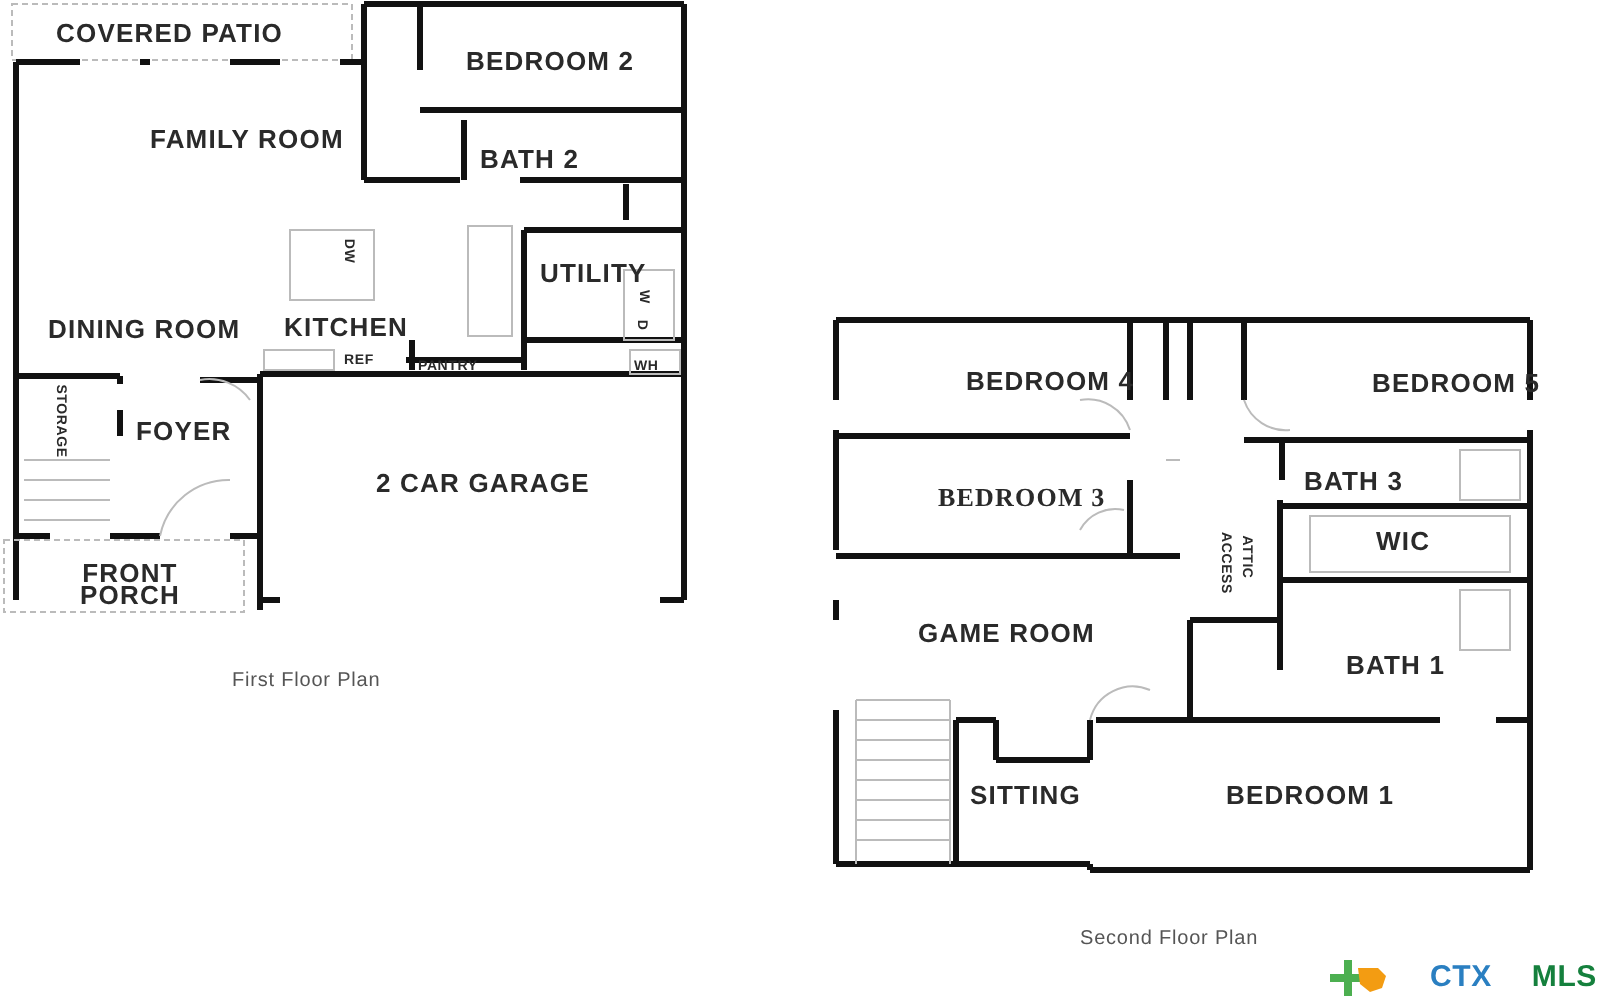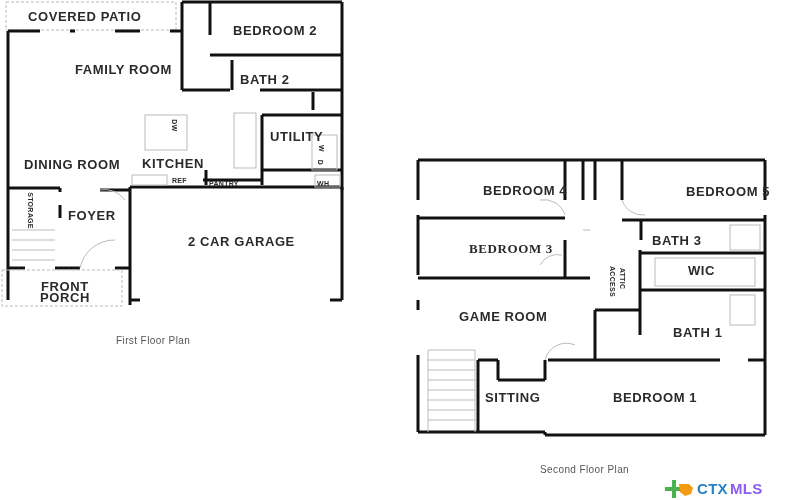--- a/index.html
+++ b/index.html
@@ -2,24 +2,24 @@
 <html><head>
 <meta charset="utf-8">
 <style>
   html, body { margin:0; padding:0; background:#ffffff; }
   body { width:800px; height:500px; position:relative; overflow:hidden; font-family:"Liberation Sans", sans-serif; }
   .canvas { position:absolute; left:0; top:0; width:800px; height:500px; }
   .lbl { position:absolute; font-family:"Liberation Sans", sans-serif; font-weight:bold; font-size:13px; letter-spacing:0.6px; color:#2a2a2a; white-space:nowrap; text-align:center; line-height:11px; }
   .lbl.small { font-size:7px; letter-spacing:0.3px; }
   .lbl.vert { transform:rotate(90deg); transform-origin:center center; }
   .caption { position:absolute; font-family:"Liberation Sans", sans-serif; font-size:10px; color:#555; letter-spacing:0.4px; white-space:nowrap; }
-  .logo { position:absolute; left:665px; top:480px; display:flex; align-items:center; gap:2px; }
+  .logo { position:absolute; left:665px; top:480px; display:flex; align-items:center; gap:20px; }
   .logo .txt { font-family:"Liberation Sans", sans-serif; font-weight:bold; font-size:15px; letter-spacing:0.3px; line-height:16px; }
   .logo .ctx { color:#2a7fc1; }
-  .logo .mls { color:#8b5cf6; }
+  .logo .mls { color:#15803d; }
 </style>
 </head>
 <body>
 
 <svg class="canvas" viewBox="0 0 800 500" width="800" height="500" xmlns="http://www.w3.org/2000/svg">
   <g fill="none" stroke="#111" stroke-width="3">
 
     <rect x="6" y="2" width="170" height="28" stroke="#bbb" stroke-width="1" stroke-dasharray="3,2"></rect>
 
     <line x1="8" y1="31" x2="8" y2="300"></line>

